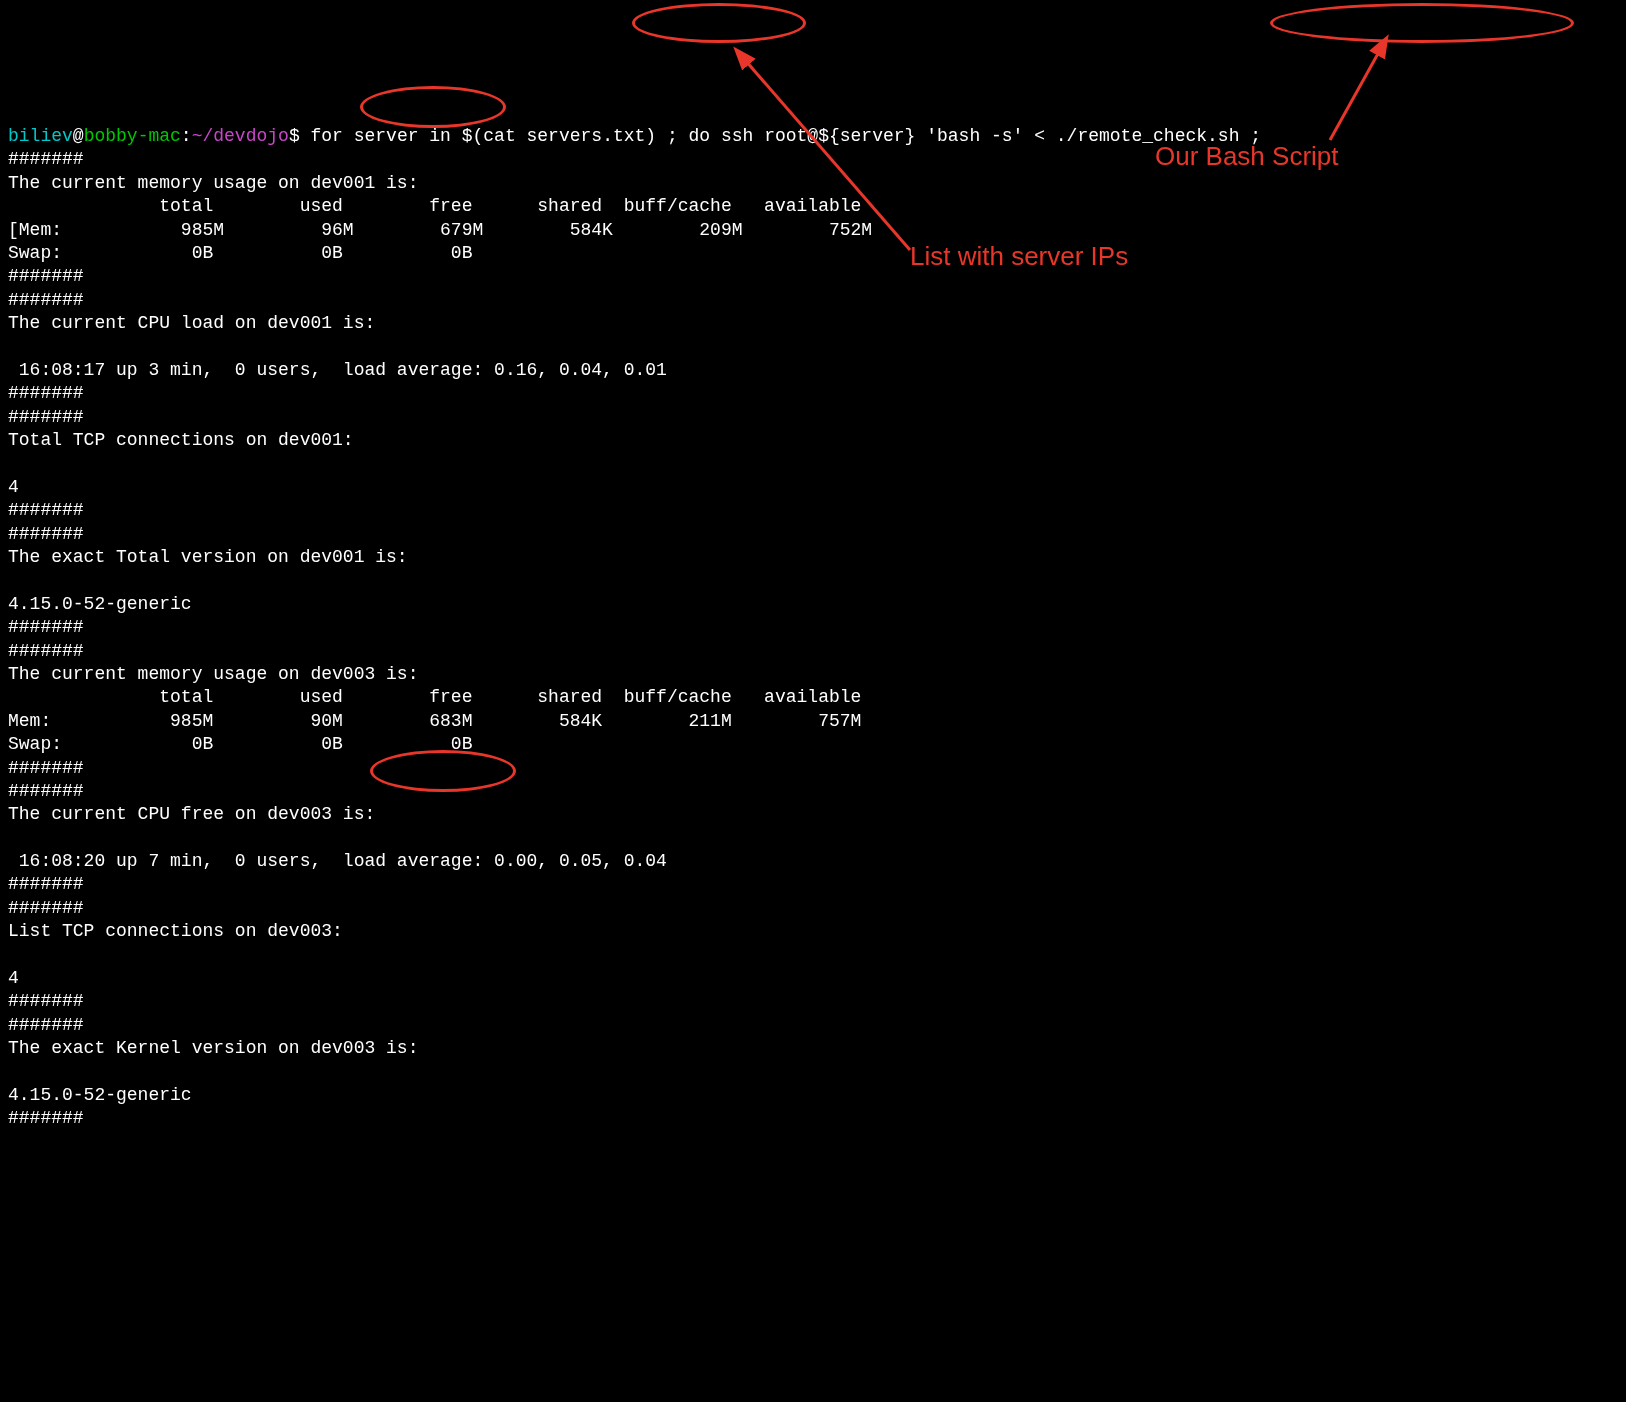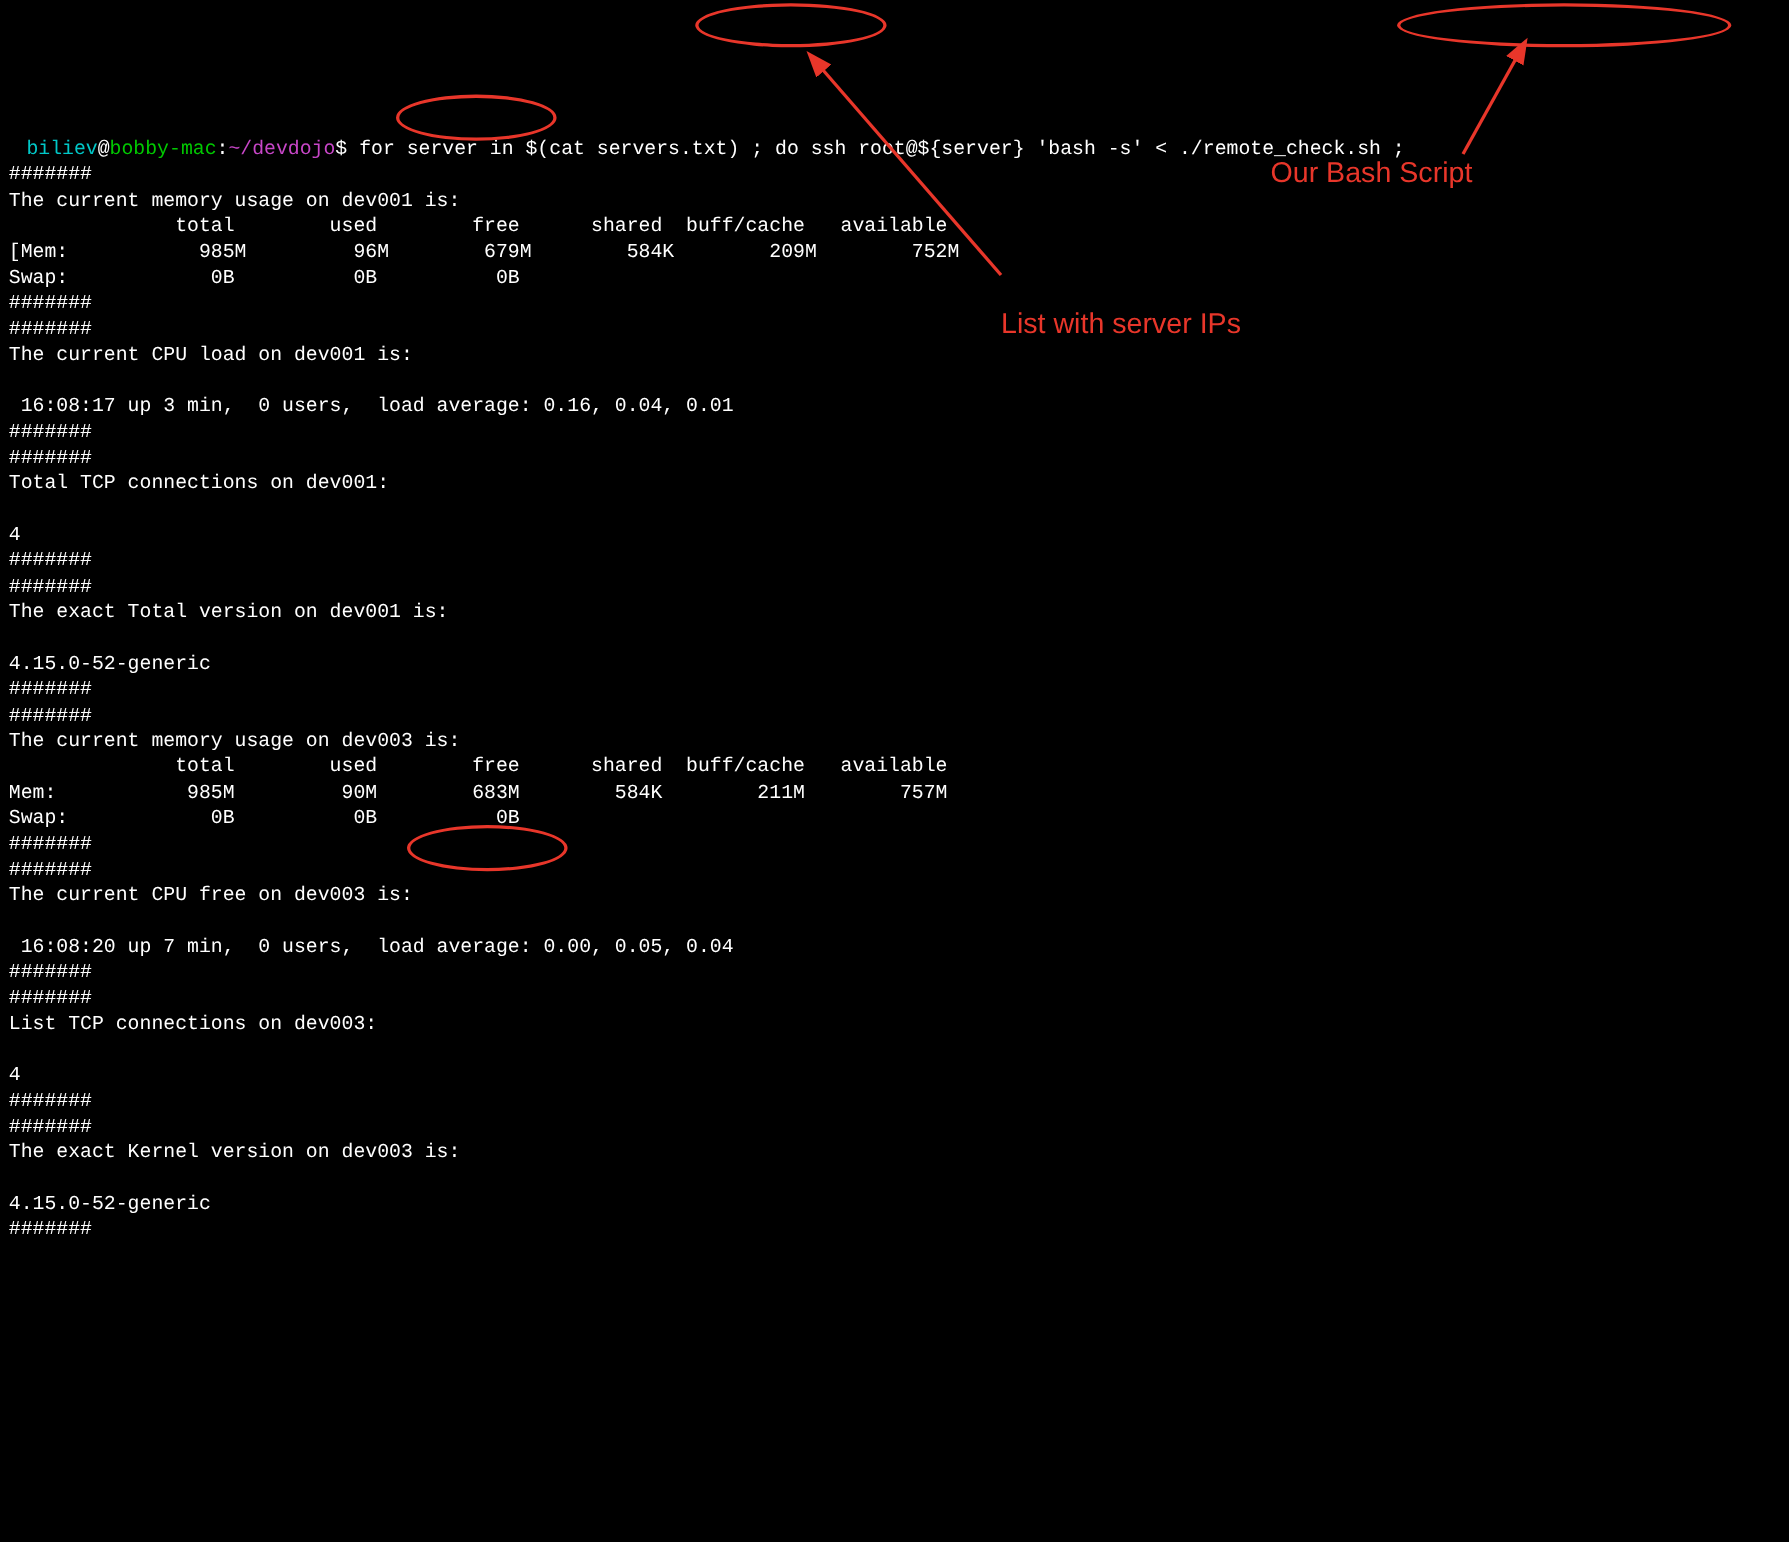--- a/index.html
+++ b/index.html
@@ -8,21 +8,21 @@
     background: #000;
     color: #fff;
     font-family: "Menlo", "Consolas", "Courier New", monospace;
     font-size: 18px;
     line-height: 1.3;
     white-space: pre;
     width: 1626px;
     box-sizing: border-box;
     position: relative;
   }
-  .prompt-user { color: #00c8c8; margin-left: 16px; }
+  .prompt-user { color: #00c8c8; }
   .prompt-host { color: #00c800; }
   .prompt-path { color: #c846c8; }
   .prompt-dollar { color: #fff; }
   .cmd { color: #fff; }
   .out { color: #fff; }
 
   
   .ann-label {
     position: absolute;
     color: #e8362a;
@@ -92,21 +92,21 @@
 
 <span class="out">4.15.0-52-generic</span>
 <span class="out">#######</span>
 
 
 <div class="ann-circle" style="left:632px; top:3px; width:168px; height:34px;"></div>
 <div class="ann-circle" style="left:1270px; top:3px; width:298px; height:34px;"></div>
 <div class="ann-circle" style="left:360px; top:86px; width:140px; height:36px;"></div>
 <div class="ann-circle" style="left:370px; top:750px; width:140px; height:36px;"></div>
 
-<div class="ann-label" style="left:910px; top:240px;margin-top:38px;">List with server IPs</div>
+<div class="ann-label" style="left:910px; top:240px;">List with server IPs</div>
 <div class="ann-label" style="left:1155px; top:140px;">Our Bash Script</div>
 
 <svg class="ann-arrow" style="left:0; top:0;" width="1626" height="300">
   <defs>
     <marker id="ah1" markerWidth="10" markerHeight="10" refX="2" refY="3" orient="auto">
       <path d="M0,0 L0,6 L8,3 z" fill="#e8362a"></path>
     </marker>
   </defs>
   <line x1="910" y1="250" x2="745" y2="60" stroke="#e8362a" stroke-width="3" marker-end="url(#ah1)"></line>
 </svg>

